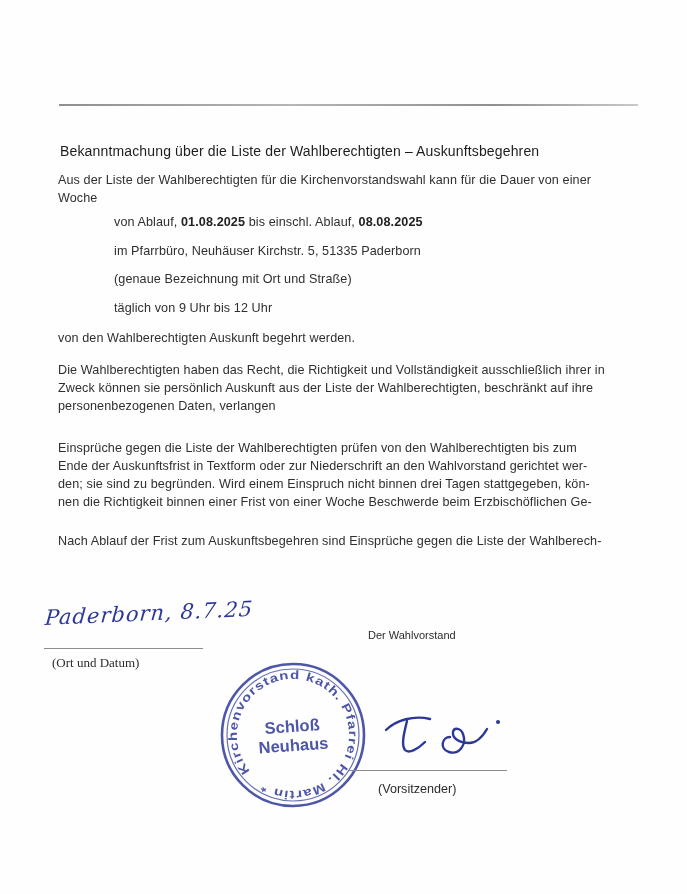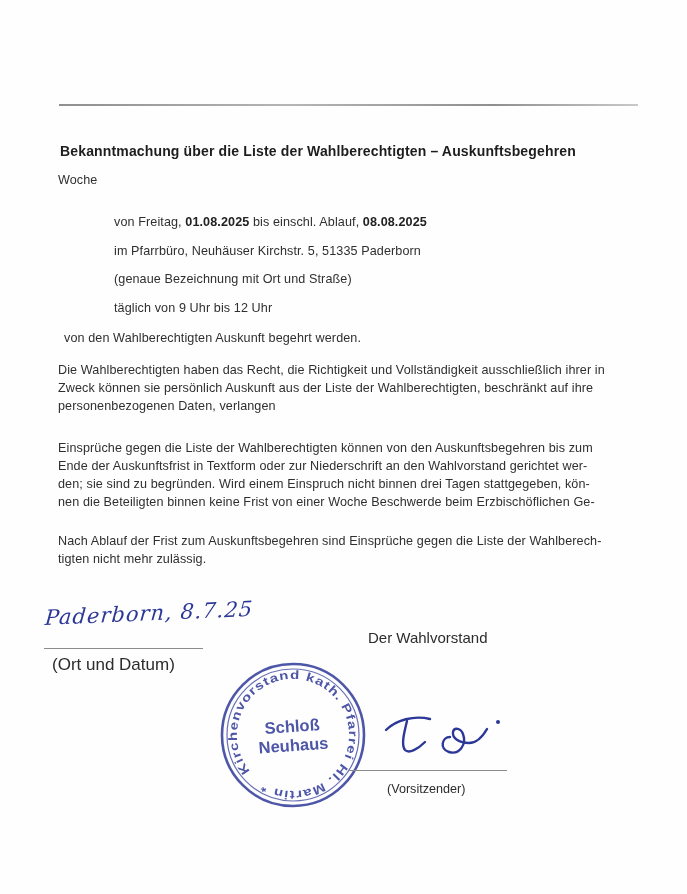--- a/index.html
+++ b/index.html
@@ -12,88 +12,88 @@
     color:#2f2f2f;
     overflow:hidden;
   }
   .abs{position:absolute;}
   .top-rule{
     left:59px;top:104px;width:579px;height:2px;
     background:linear-gradient(90deg,#8f8f8f,#b5b5b5 40%,#8f8f8f 75%,#c9c9c9);
   }
   .doc-title{
     left:60px;top:143px;width:600px;
-    font-size:14px;font-weight:bold;color:#1d1d1d;letter-spacing:.15px;
+    font-size:14px;font-weight:normal;color:#1d1d1d;letter-spacing:.15px;
   }
   .body-text{font-size:12.6px;line-height:18.1px;color:#2f2f2f;letter-spacing:.1px;}
   .para{left:58px;width:578px;}
   .intro{top:171px;}
   .sched{left:114px;width:520px;font-size:12.6px;color:#2f2f2f;letter-spacing:.1px;}
   .sched b{font-weight:bold;color:#222;}
   .sched1{top:215px;} .sched2{top:244px;} .sched3{top:272px;} .sched4{top:301px;}
-  .closing{top:329px;margin-left:6px;}
+  .closing{top:329px;}
   .para-rights{top:361px;}
   .para-objections{top:439px;}
   .para-deadline{top:532px;}
   .hand-date{
     left:44px;top:606px;width:220px;
     font-family:"DejaVu Serif", serif;
     font-style:italic;font-size:21px;
     color:#2c3897;
     transform:rotate(-2.5deg) skewX(-7deg);
     transform-origin:left bottom;
     letter-spacing:1px;
     white-space:nowrap;
   }
   .date-underline{left:44px;top:648px;width:159px;height:1px;background:#8c8c8c;}
-  .ort-datum{left:52px;top:655px;font-size:17px;color:#2c2c2c;}
-  .wahlvorstand{left:368px;top:629px;font-size:15px;color:#2c2c2c;}
+  .ort-datum{left:52px;top:655px;font-size:13px;color:#2c2c2c;font-family:Liberation Serif, serif;}
+  .wahlvorstand{left:368px;top:629px;font-size:11px;color:#2c2c2c;}
   .stamp-svg{left:207px;top:649px;}
   .sig-svg{left:380px;top:703px;}
   .sig-line{left:349px;top:770px;width:158px;height:1px;background:#8a8a8a;}
-  .vorsitzender{left:378px;top:782px;font-size:12.6px;color:#2c2c2c;margin-left:9px;}
+  .vorsitzender{left:378px;top:782px;font-size:12.6px;color:#2c2c2c;}
 </style>
 </head>
 <body>
 
 <div class="page">
 
   <div class="abs top-rule"></div>
 
   <div class="abs doc-title">Bekanntmachung über die Liste der Wahlberechtigten – Auskunftsbegehren</div>
 
   <div class="abs para intro body-text">
+    <div>Aus der Liste der Wahlberechtigten für die Kirchenvorstandswahl kann für die Dauer von einer</div>
     <div>Woche</div>
   </div>
 
   <div class="abs sched sched1">
-    <span>von Freitag, </span><b>01.08.2025</b><span> bis einschl. Ablauf, </span><b>08.08.2025</b>
+    <span>von Ablauf, </span><b>01.08.2025</b><span> bis einschl. Ablauf, </span><b>08.08.2025</b>
   </div>
   <div class="abs sched sched2">im Pfarrbüro, Neuhäuser Kirchstr. 5, 51335 Paderborn</div>
   <div class="abs sched sched3">(genaue Bezeichnung mit Ort und Straße)</div>
   <div class="abs sched sched4">täglich von 9 Uhr bis 12 Uhr</div>
 
   <div class="abs para closing body-text">von den Wahlberechtigten Auskunft begehrt werden.</div>
 
   <div class="abs para para-rights body-text">
     <div>Die Wahlberechtigten haben das Recht, die Richtigkeit und Vollständigkeit ausschließlich ihrer in</div>
     <div>Zweck können sie persönlich Auskunft aus der Liste der Wahlberechtigten, beschränkt auf ihre</div>
     <div>personenbezogenen Daten, verlangen</div>
   </div>
 
   <div class="abs para para-objections body-text">
-    <div>Einsprüche gegen die Liste der Wahlberechtigten können von den Auskunftsbegehren bis zum</div>
+    <div>Einsprüche gegen die Liste der Wahlberechtigten prüfen von den Wahlberechtigten bis zum</div>
     <div>Ende der Auskunftsfrist in Textform oder zur Niederschrift an den Wahlvorstand gerichtet wer-</div>
     <div>den; sie sind zu begründen. Wird einem Einspruch nicht binnen drei Tagen stattgegeben, kön-</div>
-    <div>nen die Beteiligten binnen keine Frist von einer Woche Beschwerde beim Erzbischöflichen Ge-</div>
+    <div>nen die Richtigkeit binnen einer Frist von einer Woche Beschwerde beim Erzbischöflichen Ge-</div>
   </div>
 
   <div class="abs para para-deadline body-text">
     <div>Nach Ablauf der Frist zum Auskunftsbegehren sind Einsprüche gegen die Liste der Wahlberech-</div>
-    <div>tigten nicht mehr zulässig.</div>
   </div>
 
   <div class="abs hand-date">Paderborn, 8.7.25</div>
   <div class="abs date-underline"></div>
   <div class="abs ort-datum">(Ort und Datum)</div>
 
   <div class="abs wahlvorstand">Der Wahlvorstand</div>
 
   <svg class="abs stamp-svg" width="172" height="172" viewBox="0 0 172 172" style="opacity:.9">
     <circle cx="86" cy="86" r="71" fill="none" stroke="#3a449e" stroke-width="2.6"></circle>

